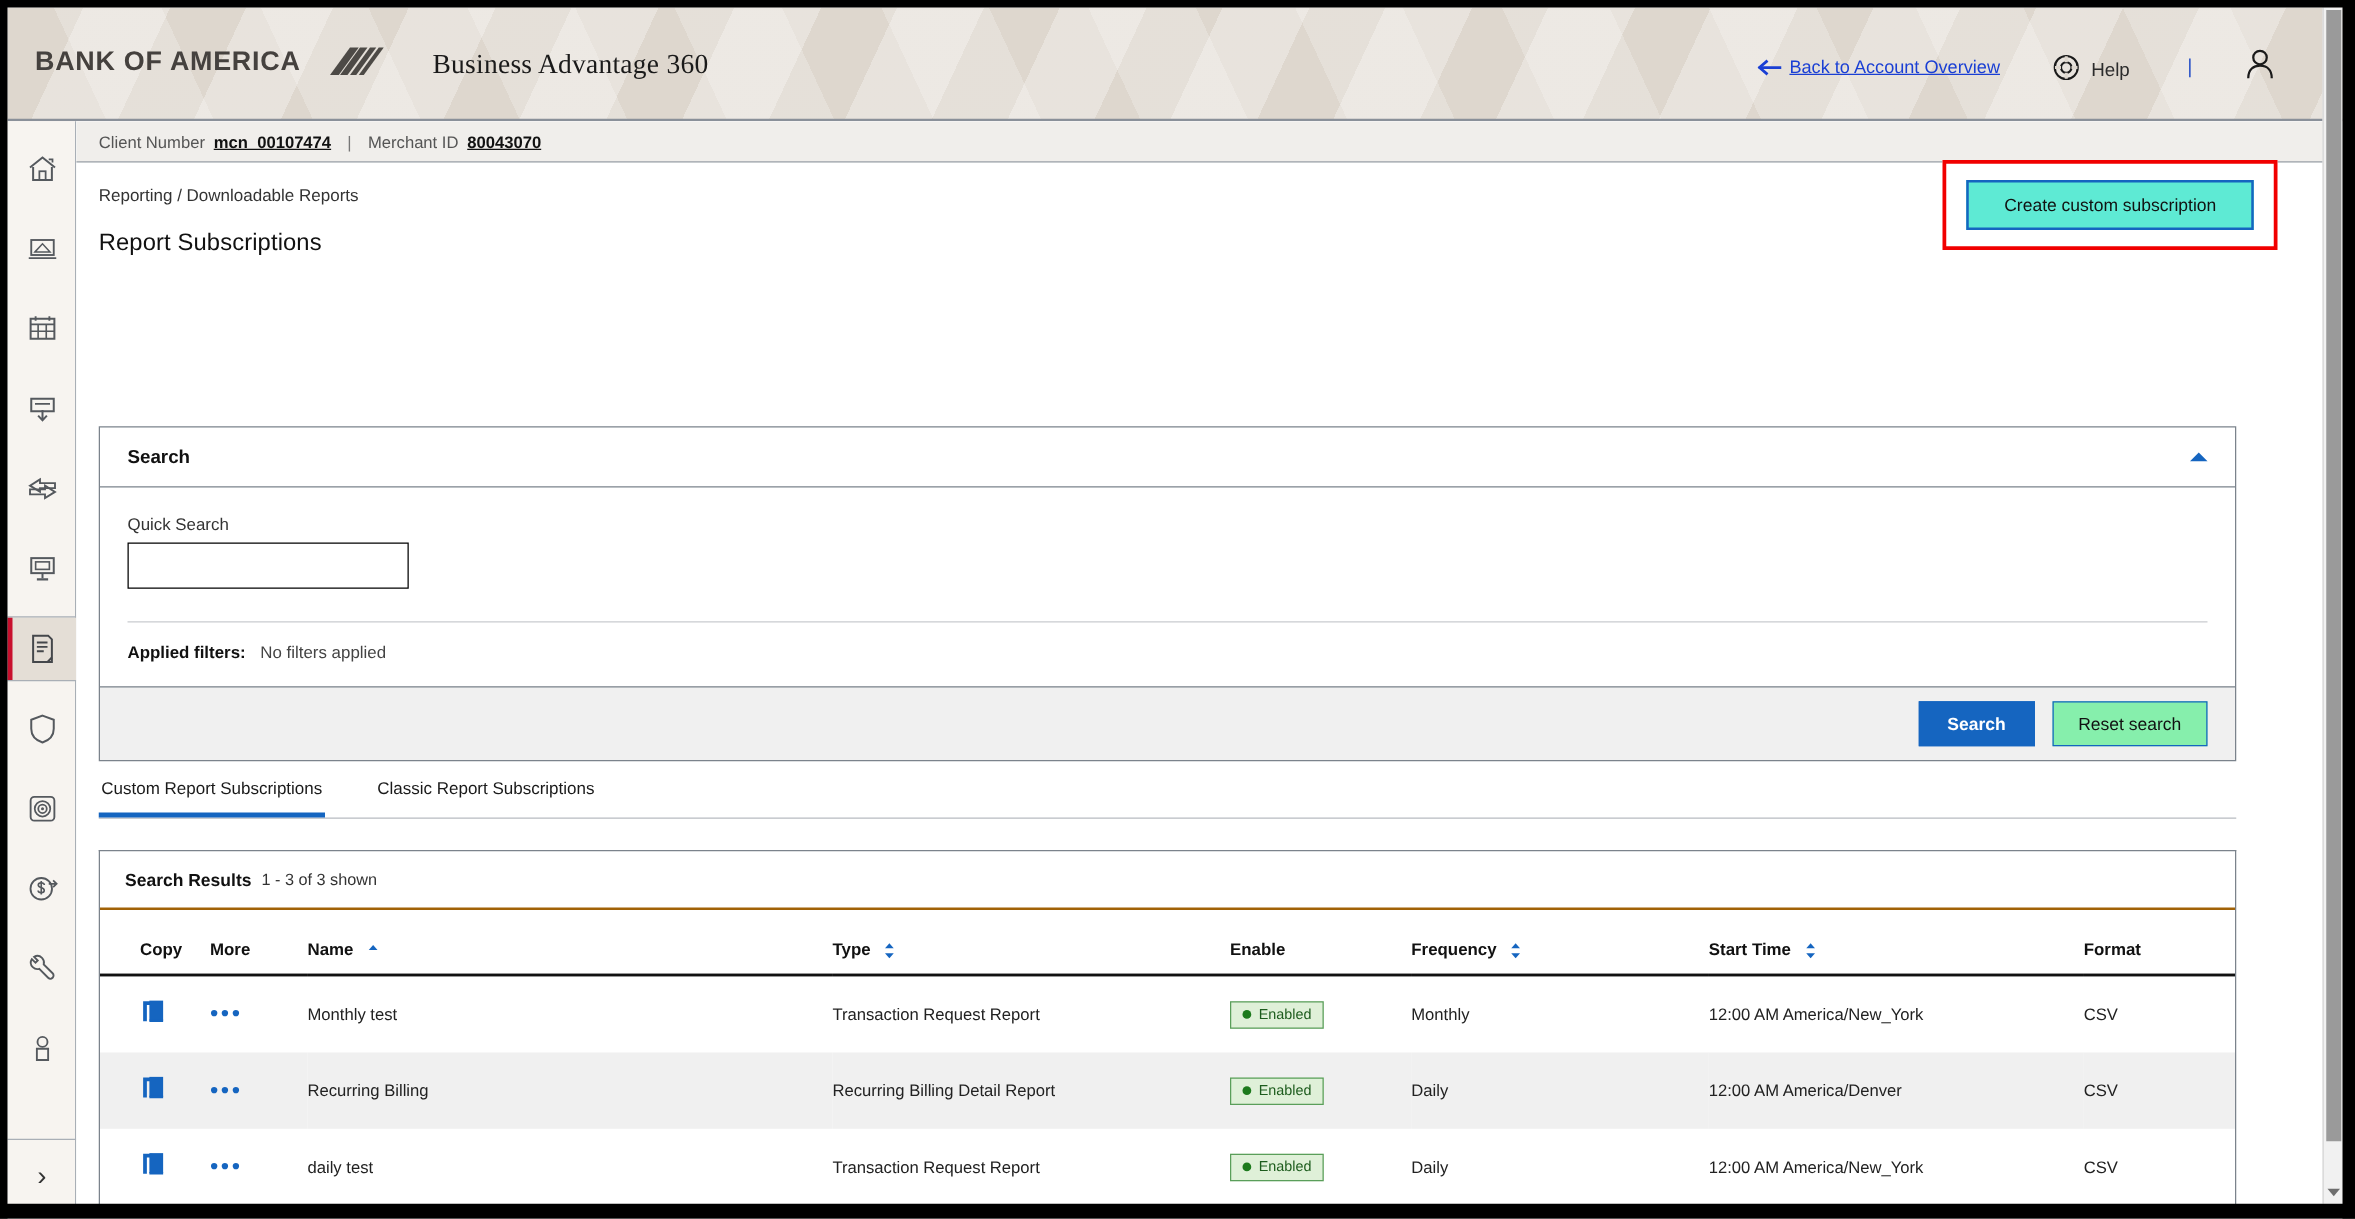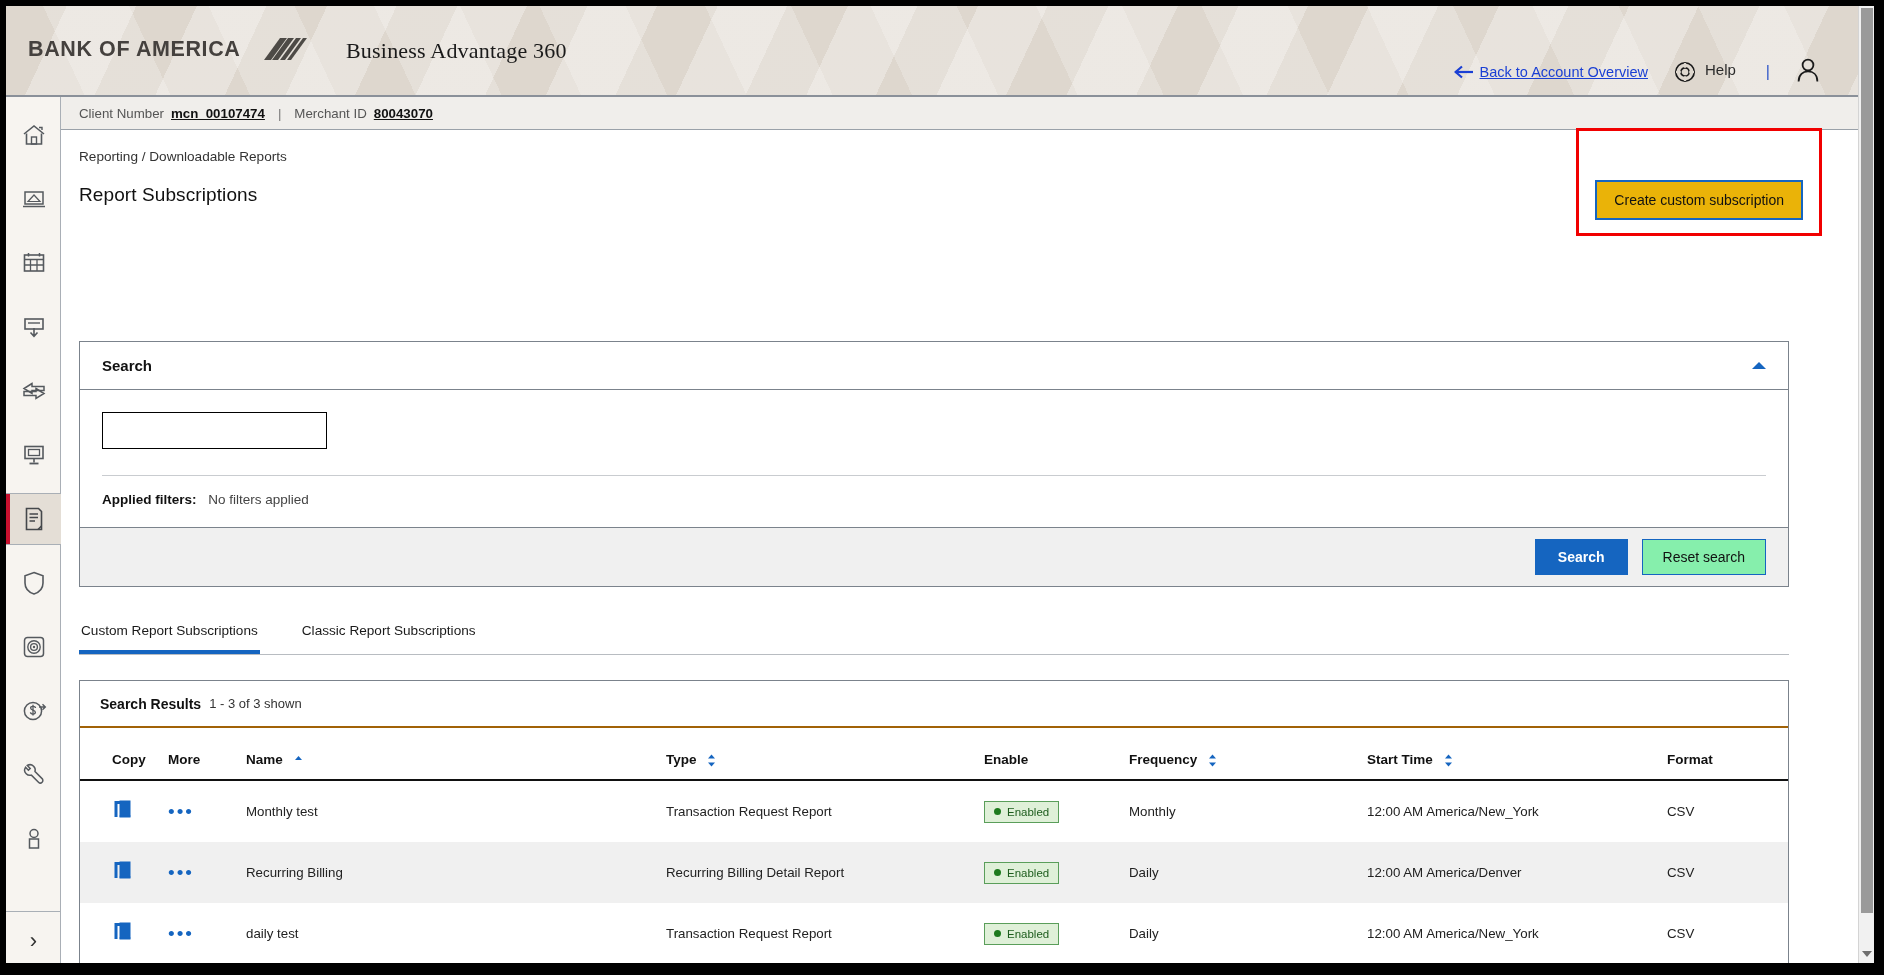--- a/index.html
+++ b/index.html
@@ -63,31 +63,31 @@
   .boa-flag { width:52px; height:30px; }
 
   .banner-title {
     position:absolute; left:340px; top:32px;
     font-size:22px; color:#1a1a1a;
     font-family:"Liberation Serif", serif;
     letter-spacing:0.2px;
   }
 
   .banner-right {
-    position:absolute; right:54px; top:51px;
-    display:flex; align-items:center; gap:0;
+    position:absolute; right:54px; top:32px;
+    display:flex; align-items:center; gap:16px;
   }
   .back-link {
     display:flex; align-items:center; gap:6px;
     color:#1a3fd4; font-size:14.5px;
     text-decoration:none;
   }
   .back-link .lbl { text-decoration:underline; }
   .arrow-left { display:block; }
-  .help-wrap { display:flex; align-items:flex-start; gap:9px; margin-left:26px; }
+  .help-wrap { display:flex; align-items:flex-end; gap:9px; margin-left:26px; }
   .help-lbl { font-size:15px; color:#2b2b2b; }
   .vsep { color:#2f56c8; margin:0 26px 0 30px; font-size:16px; }
   .user-icon { margin-left:0; }
 
   
   .rail {
     position:absolute; left:6px; top:97px;
     width:55px; height:872px;
     background:#f7f4f0;
     border-right:1px solid #a9afb6;
@@ -147,28 +147,27 @@
   }
 
   .create-wrap {
     position:absolute; right:44px; top:31px;
     border:3px solid #f10000;
     padding:13px 16px;
     background:#fff;
   }
   .create-btn {
     border:2px solid #1565c0;
-    background:#eab308;
+    background:#5eead4;
     color:#111;
     font-size:14px;
-    padding:10px 17px;
+    padding:10px 28px;
     cursor:pointer;
     font-family:"Liberation Sans", sans-serif;
     white-space:nowrap;
-    margin-top:36px;
   }
 
   
   .panel {
     position:absolute; left:18px; top:244px;
     width:1710px;
     border:1px solid #7b838c;
     background:#fff;
   }
   .panel-head {
@@ -492,20 +491,21 @@
       <button class="create-btn">Create custom subscription</button>
     </div>
 
     <section class="panel">
       <div class="panel-head">
         <h2>Search</h2>
         <div class="caret-up"></div>
       </div>
 
       <div class="panel-body">
+        <div class="field-label">Quick Search</div>
         <input class="qs-input" type="text" placeholder="" style="">
         <div class="panel-divider"></div>
         <div class="applied">
           <b>Applied filters:</b>
           <span>No filters applied</span>
         </div>
       </div>
 
       <div class="panel-footer">
         <button class="btn-primary">Search</button>

